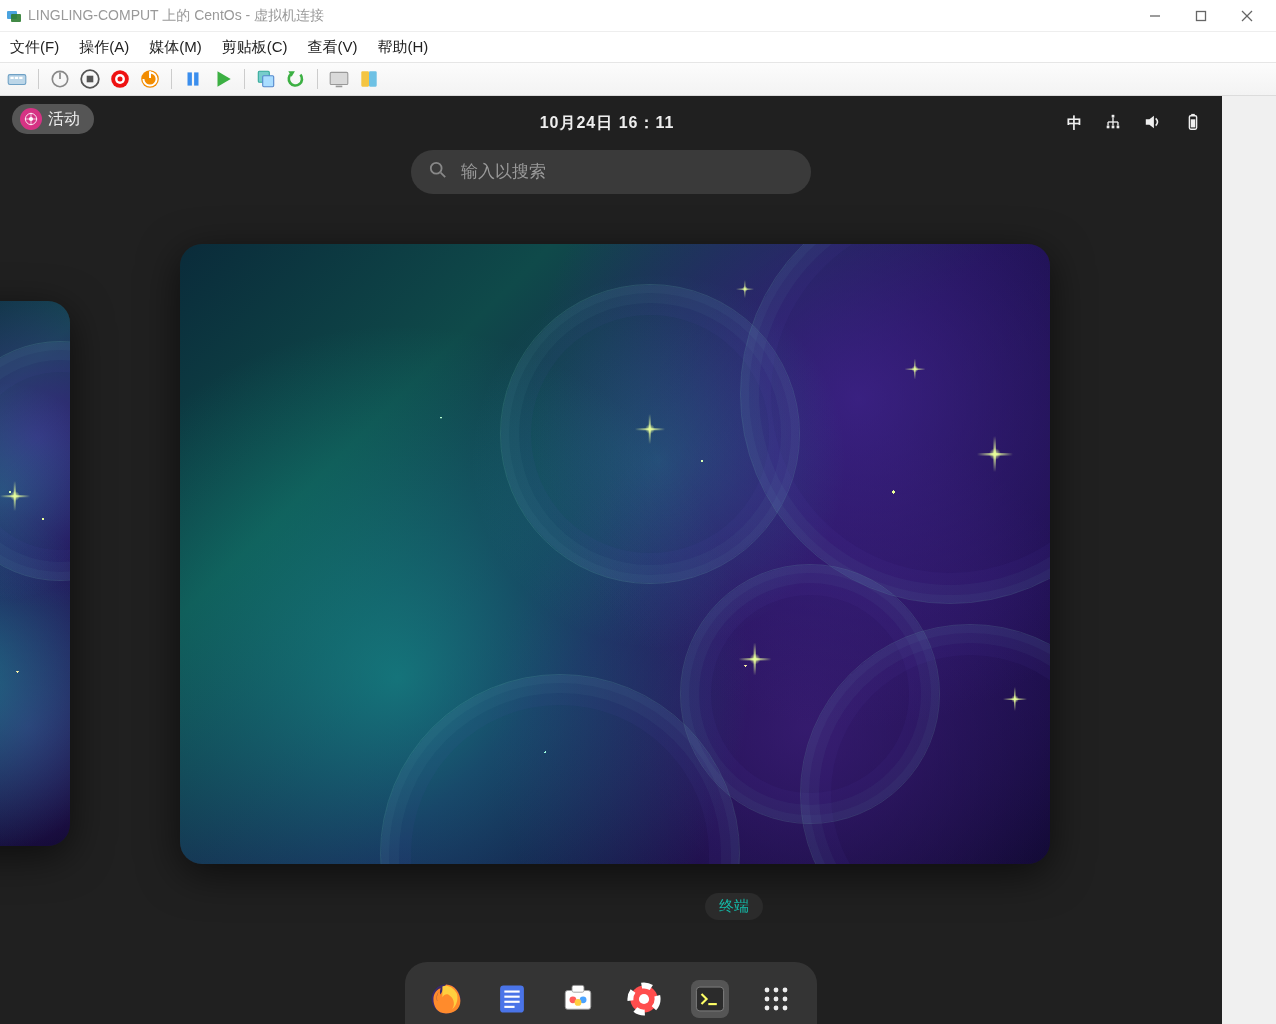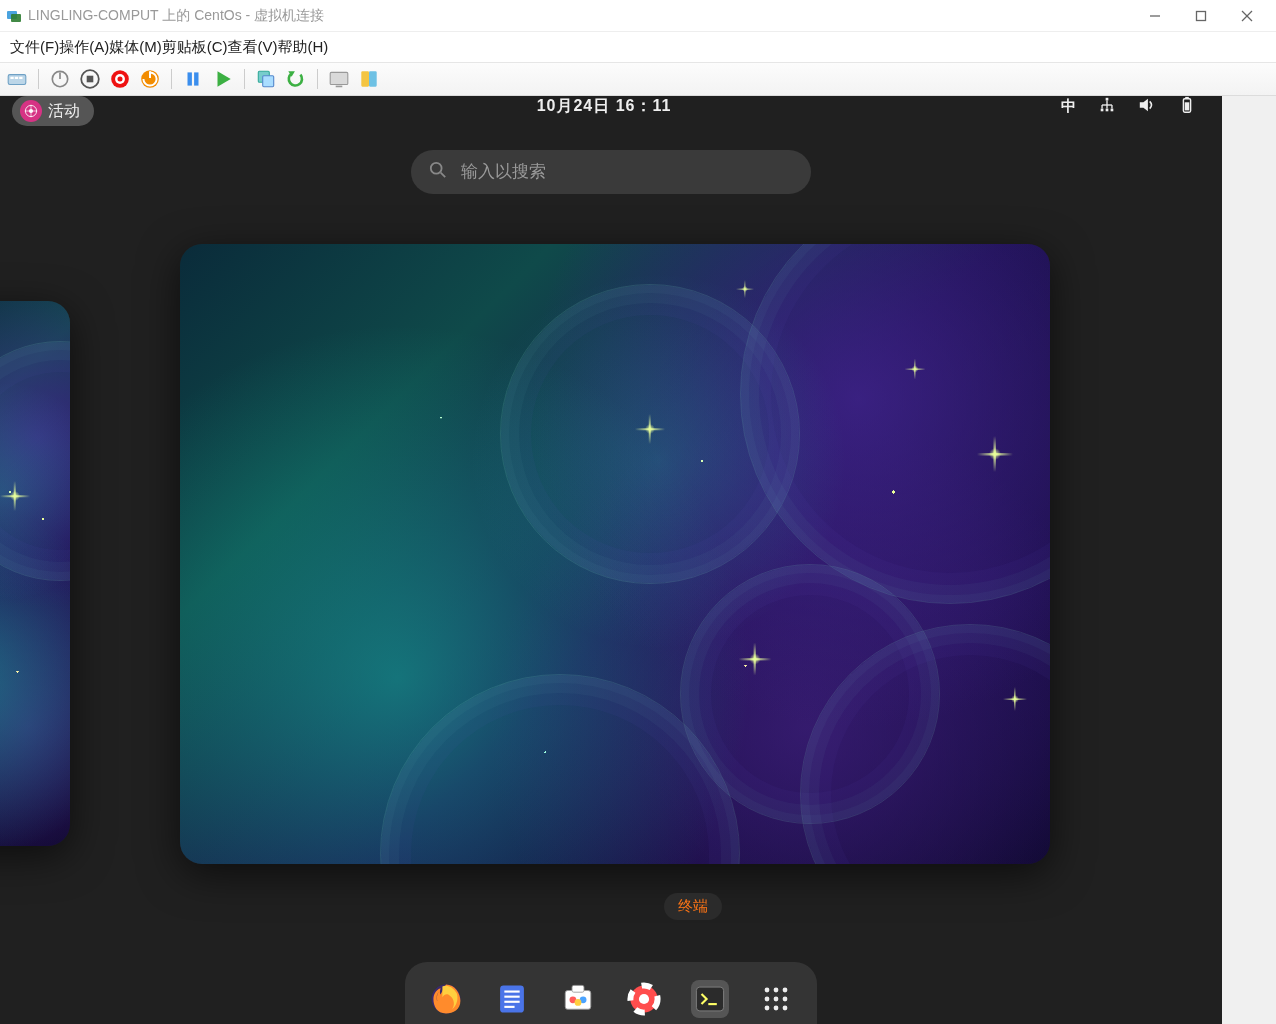--- a/index.html
+++ b/index.html
@@ -33,20 +33,21 @@
   .win-btn { width: 46px; height: 32px; display:flex; align-items:center; justify-content:center; color:#666; }
   .win-btn svg { width:12px; height:12px; }
 
   
   .menubar {
     height: 30px;
     background: #ffffff;
     display: flex;
     align-items: center;
     padding: 0 10px;
+    gap: 20px;
     font-size: 15px;
     color: #222;
   }
   .menubar .menu-item { cursor: default; }
 
   
   .toolbar {
     height: 34px;
     background: linear-gradient(#fcfcfc,#f3f3f3);
     border-top: 1px solid #e6e6e6;
@@ -70,26 +71,26 @@
     position: absolute;
     top: 96px;
     left: 0; right: 54px; bottom: 0;
     background: #202020;
     overflow: hidden;
   }
 
   
   .gnome-top {
     position: absolute;
-    top: 0; left: 0; right: 14px;
+    top: 0; left: 0; right: 8px;
     height: 38px;
     background: #202020;
     color: #eee;
     display: flex;
-    align-items: flex-start;
+    align-items: flex-end;
     padding: 0 12px;
     font-size: 16px;
   }
   .activities-pill {
     background: #555;
     border-radius: 18px;
     padding: 4px 14px 4px 8px;
     display: flex; align-items:center;
     gap: 6px;
     font-weight: 500;
@@ -195,24 +196,24 @@
     content:""; position:absolute; left:50%; top:50%;
     width:30px; height:1.5px; background:linear-gradient(90deg,transparent,#e8ff9a,transparent);
     transform:translate(-50%,-50%);
   }
   .star::after { transform:translate(-50%,-50%) rotate(90deg); }
 
   
   .tooltip {
     position:absolute;
     bottom: 104px;
-    left: 693px;
+    left: 734px;
     transform: translateX(-50%);
     background:#2b2b2b;
-    color:#f97316;
+    color:#14b8a6;
     padding:4px 14px;
     border-radius:14px;
     font-size:15px;
   }
 
   
   .dock {
     position:absolute;
     bottom:0; left:50%;
     transform:translateX(-50%);

